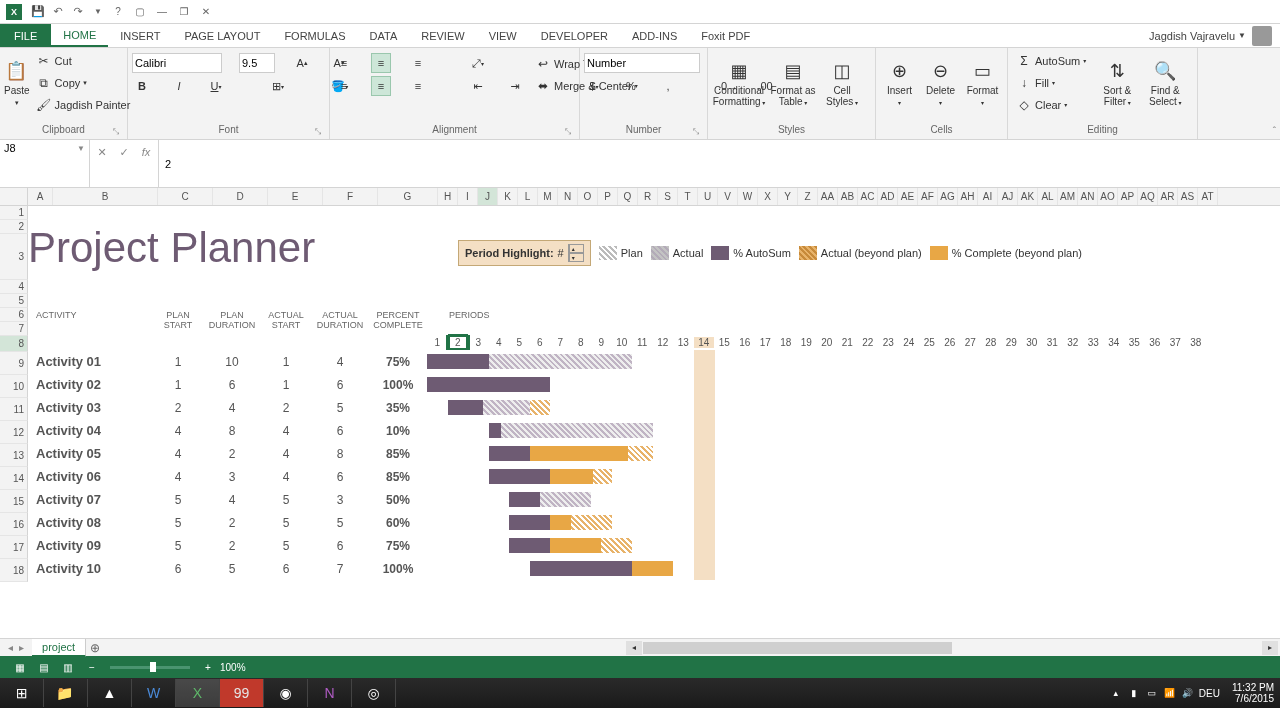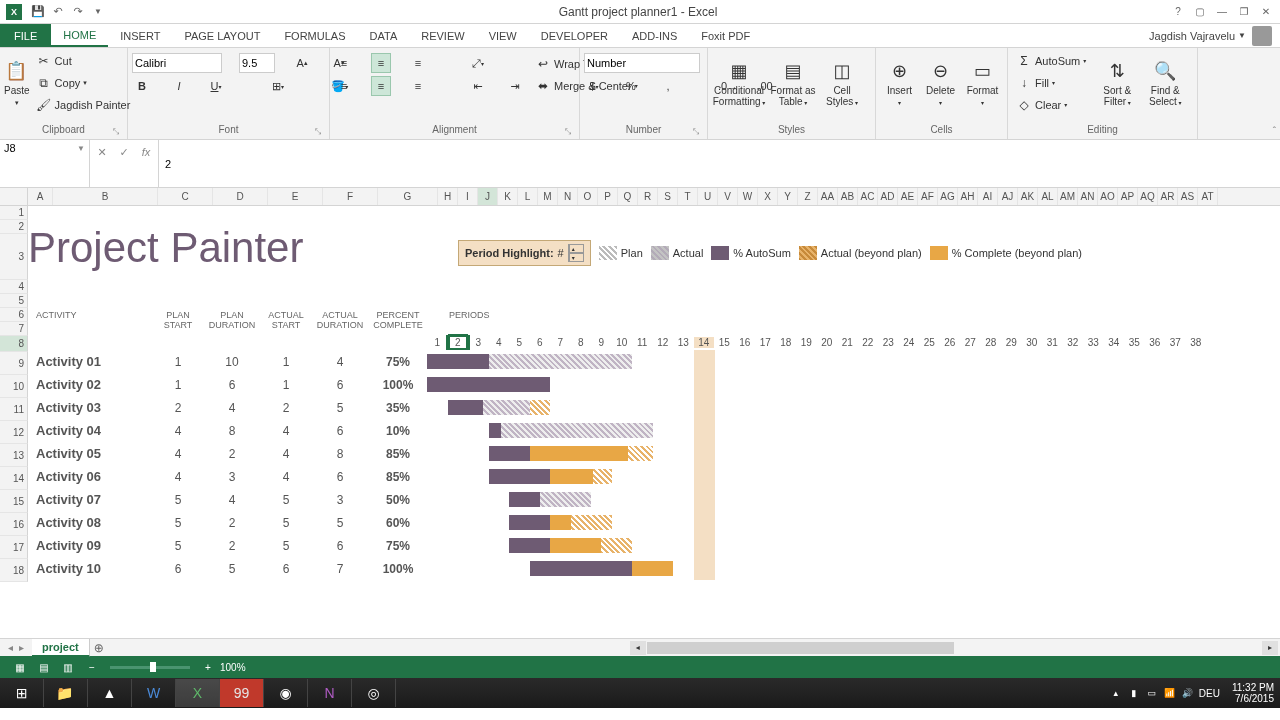--- a/index.html
+++ b/index.html
@@ -101,21 +101,21 @@
 .bar.actual { background: repeating-linear-gradient(45deg, #c0b4c4 0 2px, #eee 2px 4px); }
 .bar.beyond-c { background: #e8a745; }
 .bar.beyond-a { background: repeating-linear-gradient(45deg, #e8b36a 0 2px, #fff 2px 4px); }
 .today-col { position: absolute; width: 21px; background: #f4dfc4; top: 0; bottom: 0; pointer-events: none; }
 .sel-box { position: absolute; border: 2px solid #217346; pointer-events: none; }
 
 
 .hscroll-area { height: 18px; display: flex; background: #f3f3f3; border-top: 1px solid #d4d4d4; align-items: center; }
 .sheet-nav { display: flex; gap: 6px; padding: 0 8px; font-size: 10px; color: #888; }
 .sheet-tab { padding: 2px 10px; font-size: 11px; border-right: 1px solid #ccc; }
-.sheet-tab.active { background: #fff; color: #217346; font-weight: 700; border-bottom: 2px solid #217346; }
+.sheet-tab.active { background: #fff; color: #217346; font-weight: 400; border-bottom: 2px solid #217346; }
 .add-sheet { width: 18px; display: flex; align-items: center; justify-content: center; font-size: 12px; color: #666; }
 .hscroll-track { flex: 1; margin-left: 520px; display: flex; align-items: center; padding: 0 2px; }
 .scroll-btn { width: 16px; height: 14px; background: #e0e0e0; display: flex; align-items: center; justify-content: center; font-size: 8px; }
 .scroll-thumb { flex: 1; height: 12px; background: #cfcfcf; margin: 0 1px; max-width: 380px; }
 
 .statusbar { height: 22px; background: #217346; color: #fff; display: flex; align-items: center; padding: 0 8px; font-size: 10px; }
 .statusbar .status-text { flex: 1; }
 .statusbar .sb-btn { width: 24px; height: 18px; display: flex; align-items: center; justify-content: center; }
 .statusbar .zoom-slider { width: 80px; height: 3px; background: #4a9470; margin: 0 6px; position: relative; }
 .statusbar .zoom-slider .thumb { position: absolute; width: 6px; height: 10px; background: #fff; top: -4px; left: 50%; }
@@ -133,21 +133,20 @@
 </style>
 </head>
 <body>
 
 <div class="titlebar">
   <div class="excel-icon">X</div>
   <div class="qat-btn">💾</div>
   <div class="qat-btn">↶</div>
   <div class="qat-btn">↷</div>
   <div class="qat-btn" style="font-size:8px">▼</div>
-  <div class="title-text">Gantt project planner1 - Excel</div>
   <div class="win-controls">
     <div class="win-btn">?</div>
     <div class="win-btn">▢</div>
     <div class="win-btn">—</div>
     <div class="win-btn">❐</div>
     <div class="win-btn">✕</div>
   </div>
 </div>
 
 <div class="ribbon-tabs">
@@ -411,21 +410,21 @@
       <div class="row-header" style="height: 23px;">11</div>
       <div class="row-header" style="height: 23px;">12</div>
       <div class="row-header" style="height: 23px;">13</div>
       <div class="row-header" style="height: 23px;">14</div>
       <div class="row-header" style="height: 23px;">15</div>
       <div class="row-header" style="height: 23px;">16</div>
       <div class="row-header" style="height: 23px;">17</div>
       <div class="row-header" style="height: 23px;">18</div>
     </div>
   <div class="sheet-content">
-    <div class="project-title">Project Painter</div>
+    <div class="project-title">Project Planner</div>
     <div class="legend-row">
       <div class="legend-ph">
         <span style="font-weight:600">Period Highlight:</span>
         <span>#</span>
         <div class="spinner">
             <span style="border:1px solid #999;padding:0 2px">▴</span>
             <span style="border:1px solid #999;padding:0 2px">▾</span>
           </div>
       </div>
       <div class="legend-item">

